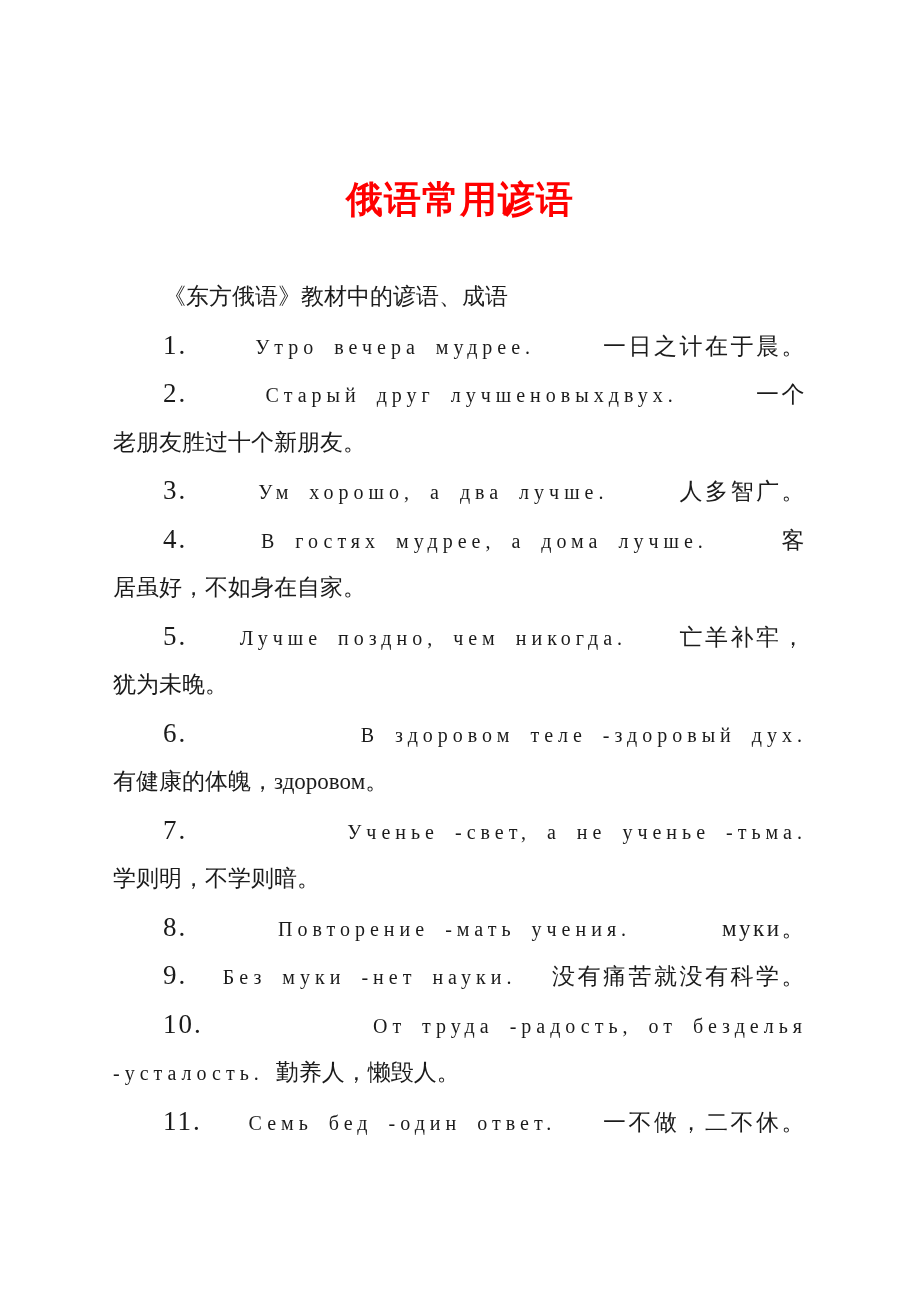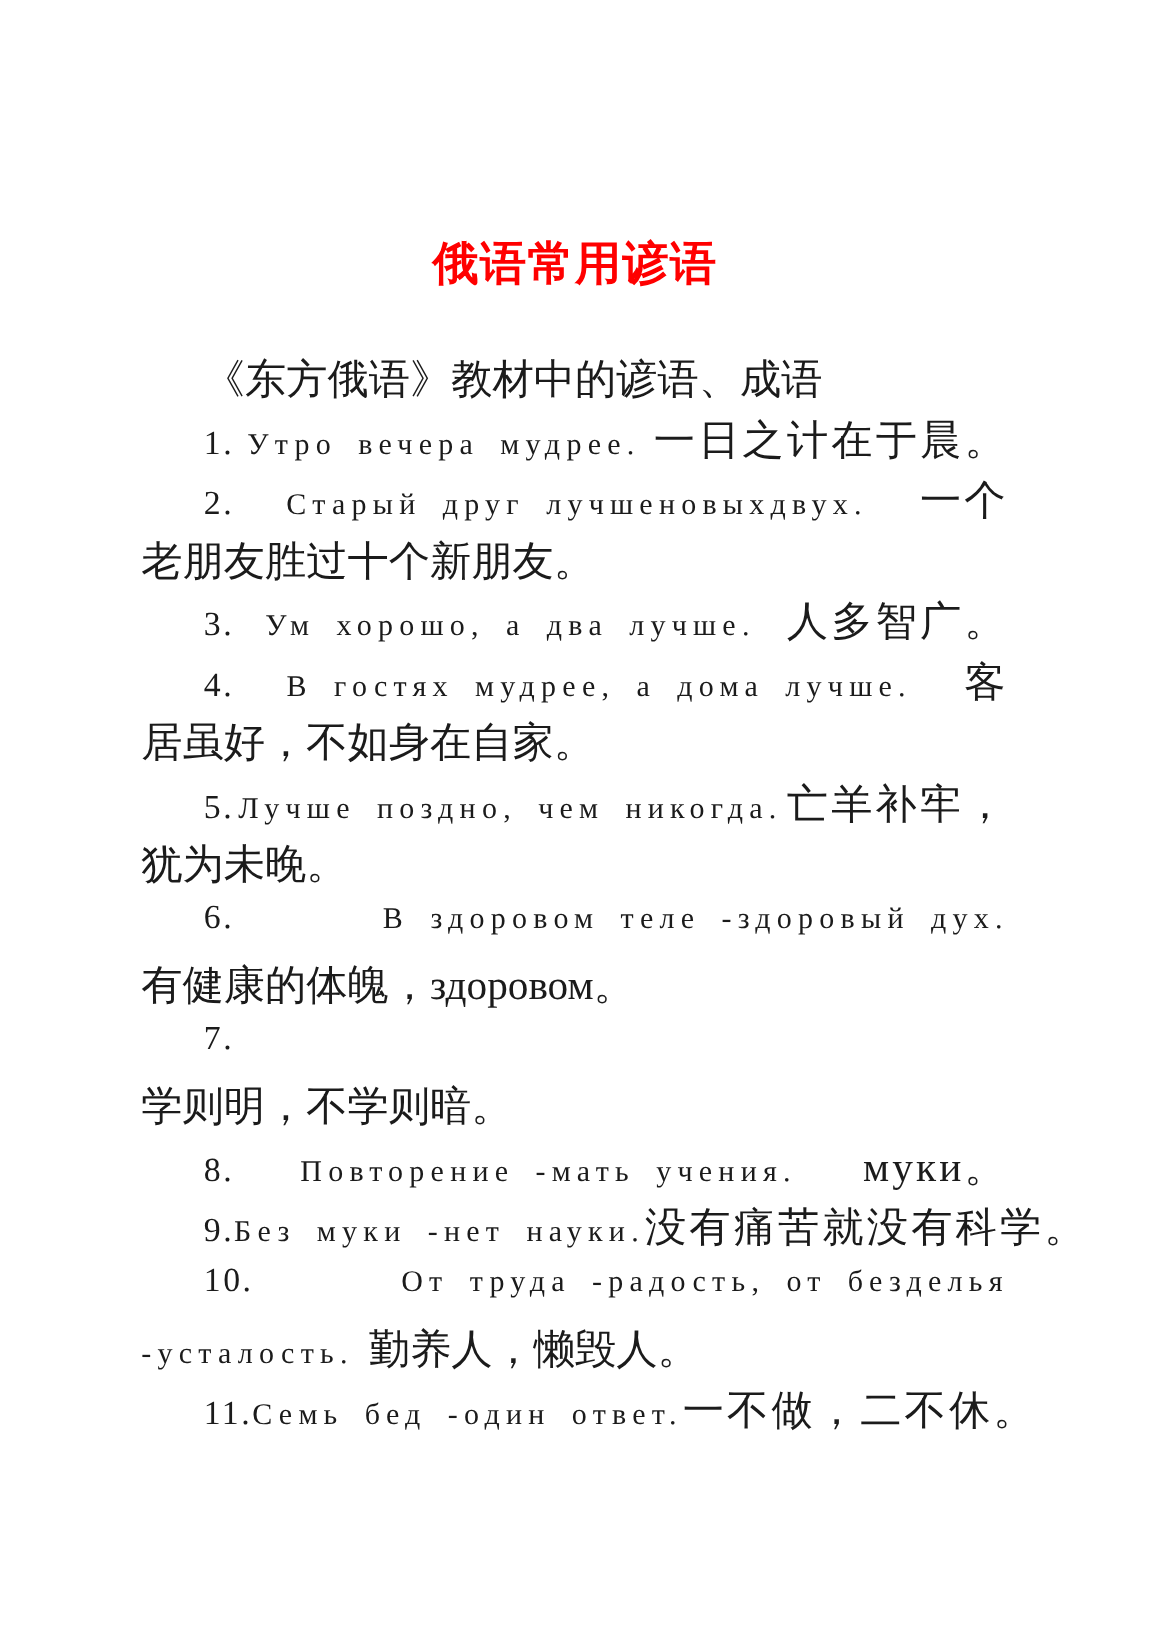--- a/index.html
+++ b/index.html
@@ -16,21 +16,21 @@
   }
   .page {
     position: relative;
     width: 920px;
     height: 1302px;
     background: #ffffff;
   }
   .title {
     margin: 0;
     position: absolute;
-    top: 188px;
+    top: 176px;
     left: 113px;
     width: 694px;
     text-align: center;
     font-size: 37px;
     font-weight: bold;
     line-height: 48px;
     letter-spacing: 1px;
   }
   .content {
     position: absolute;
@@ -46,26 +46,26 @@
   }
   .line.ind { padding-left: 50px; }
   .line.j { justify-content: space-between; }
   .line:not(.j) .seg + .seg { margin-left: 12px; }
   .seg { display: inline-block; }
   .seg.num {
     font-size: 27px;
     letter-spacing: 2px;
   }
   .seg.ru {
-    font-size: 24px;
+    font-size: 20px;
     letter-spacing: 5px;
     word-spacing: 6px;
   }
   .seg.zh {
-    font-size: 33px;
+    font-size: 23px;
     letter-spacing: 0;
   }
   .line.j .seg.zh { letter-spacing: 2.5px; }
 </style>
 </head>
 <body style="background: rgb(255, 255, 255); color: rgb(27, 27, 27);">
 
 <div class="page">
   <h1 class="title" style="color: rgb(255, 0, 0);">俄语常用谚语</h1>
   <div class="content" id="content">
@@ -108,20 +108,21 @@
       </div>
       <div class="line j ind">
         <span class="seg num">6.</span>
         <span class="seg ru">В здоровом теле -здоровый дух.</span>
       </div>
       <div class="line">
         <span class="seg zh">有健康的体魄，здоровом。</span>
       </div>
       <div class="line j ind">
         <span class="seg num">7.</span>
+        <span class="seg ru">Ученье -свет, а не ученье -тьма.</span>
       </div>
       <div class="line">
         <span class="seg zh">学则明，不学则暗。</span>
       </div>
       <div class="line j ind">
         <span class="seg num">8.</span>
         <span class="seg ru">Повторение -мать учения.</span>
         <span class="seg zh">муки。</span>
       </div>
       <div class="line j ind">

